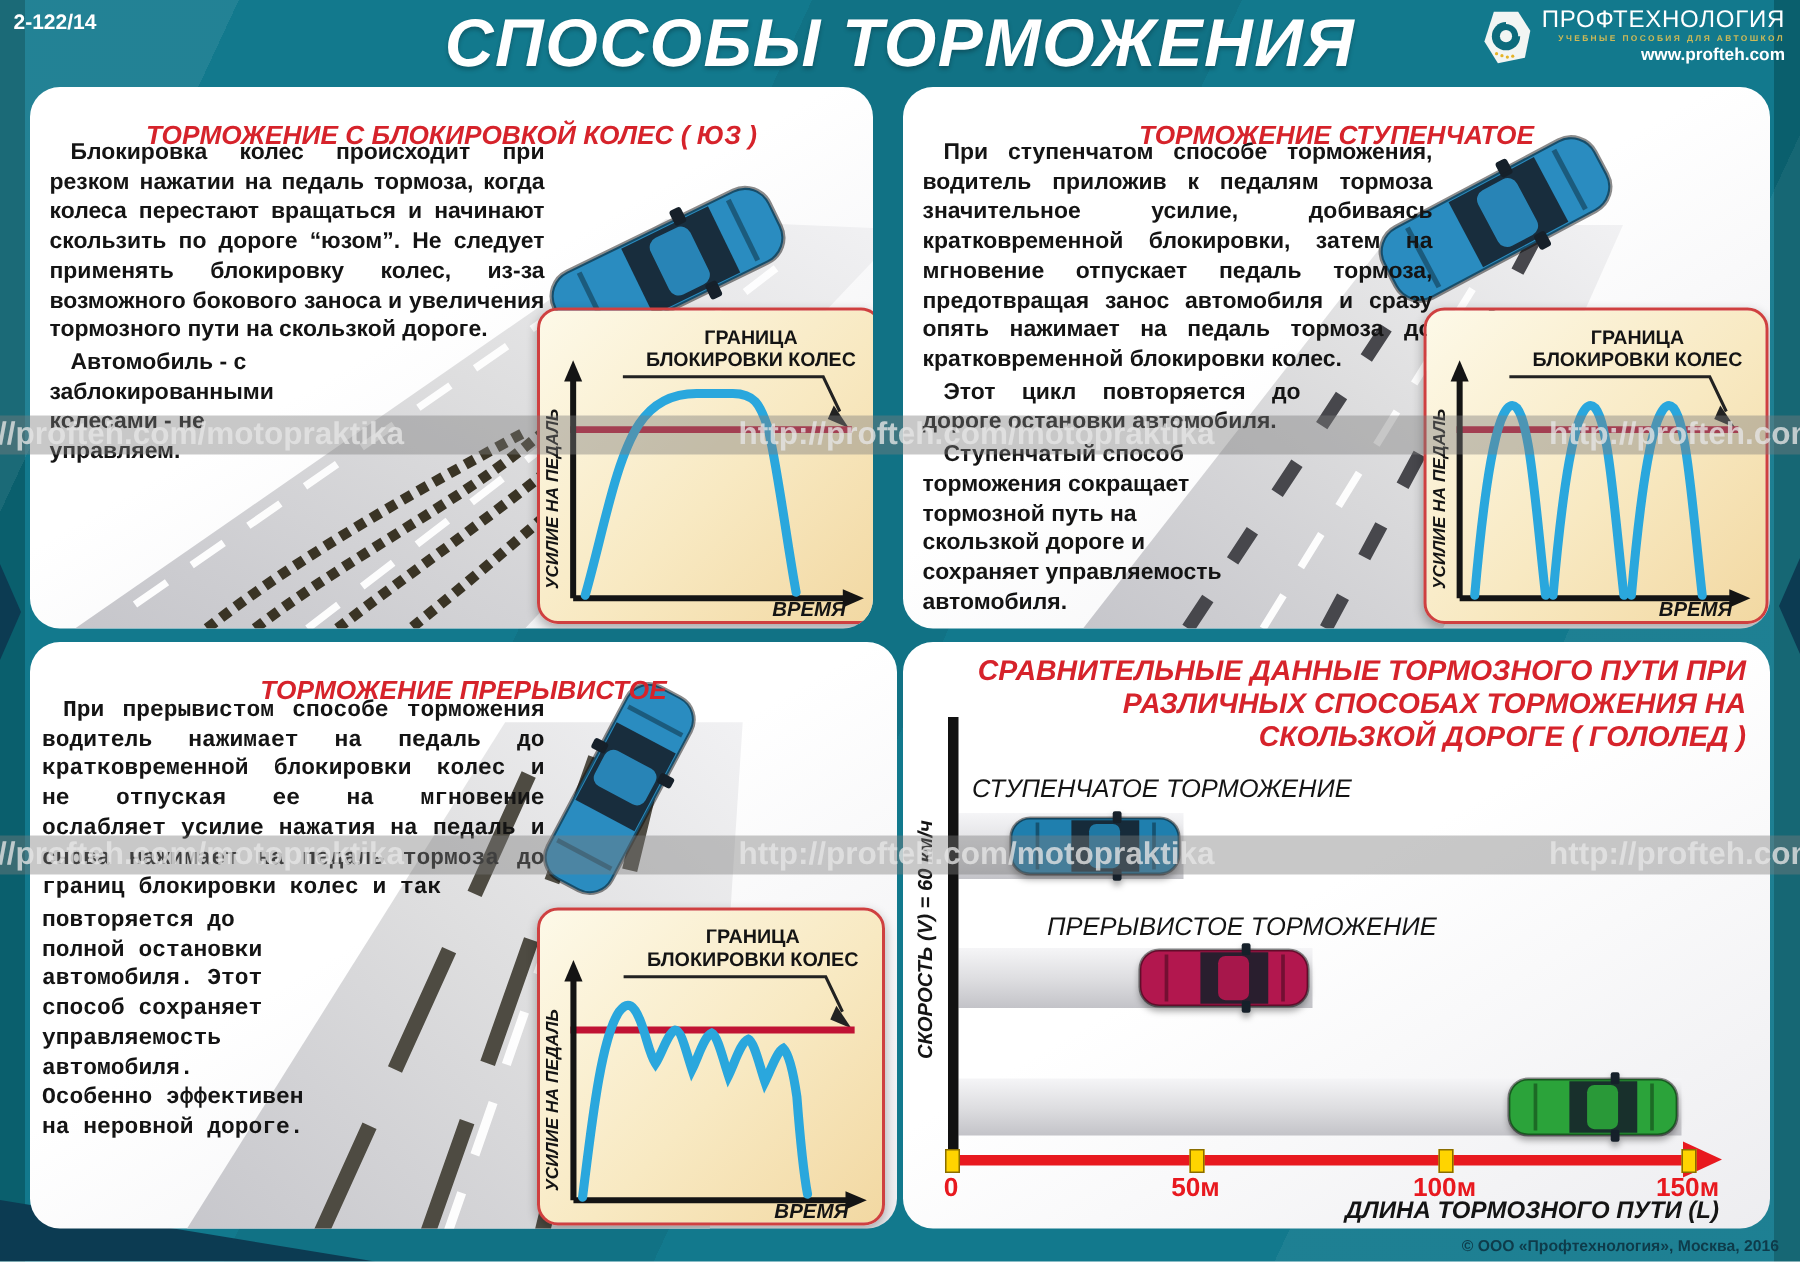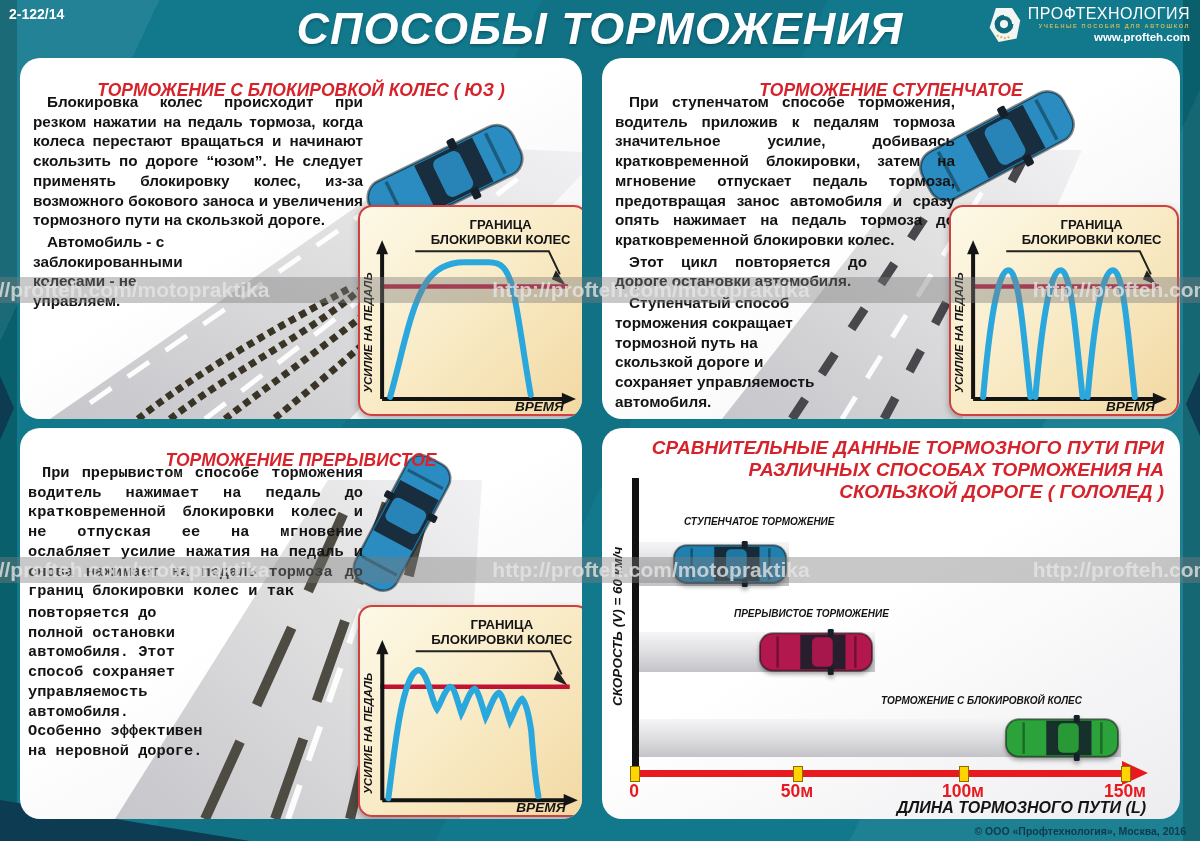--- a/index.html
+++ b/index.html
@@ -20,21 +20,21 @@
   .brand{position:absolute;right:10px;top:5px;display:flex;align-items:center;gap:6px;}
   .brand-col{display:flex;flex-direction:column;align-items:flex-end;}
   .brand-name{color:#fff;font-weight:normal;font-size:16px;letter-spacing:.5px;line-height:17px;}
   .brand-tagline{color:#cdb957;font-weight:bold;font-size:5.6px;letter-spacing:1.6px;line-height:8px;}
   .brand-site{color:#fff;font-weight:bold;font-size:11.5px;line-height:15px;}
   
   .panel{position:absolute;background:linear-gradient(150deg,#ffffff 45%,#ededf0 100%);
     border-radius:20px;overflow:hidden;z-index:1;}
   #panel-lock{left:20px;top:58px;width:562px;height:361px;}
   #panel-stepped{left:602px;top:58px;width:578px;height:361px;}
-  #panel-intermittent{left:20px;top:428px;width:562px;height:391px;}
+  #panel-intermittent{left:20px;top:428px;width:562px;height:391px;padding-left:16px;}
   #panel-comparison{left:602px;top:428px;width:578px;height:391px;}
   .panel-title{position:absolute;left:0;right:0;top:7px;text-align:center;z-index:4;
     color:var(--accent-red,#d6232b);font-weight:bold;font-style:italic;font-size:17.5px;}
   .body-text{position:absolute;z-index:3;color:#141414;font-weight:bold;font-size:15.3px;line-height:1.29;}
   .body-text p{margin:0 0 2px 0;text-indent:14px;text-align:justify;}
   .body-text p.cont{text-indent:0;}
   .road{position:absolute;inset:0;z-index:1;}
   
   .graph-box{position:absolute;z-index:5;border:2.5px solid #cf4040;border-radius:14px;
     background:linear-gradient(135deg,#fdf9e8 0%,#f8e9c2 55%,#f2d8a2 100%);
@@ -47,21 +47,21 @@
   .g-ylabel,.g-xlabel{font-size:11.5px;font-weight:bold;font-style:italic;fill:#141414;}
   .g-xlabel{font-size:13.5px;}
   
   .cmp-title{position:absolute;right:16px;top:9px;z-index:4;text-align:right;
     color:var(--accent-red,#d6232b);font-weight:bold;font-style:italic;font-size:19px;line-height:22px;}
   .cmp-speed{position:absolute;left:2px;top:52px;height:292px;width:26px;z-index:4;
     display:flex;align-items:center;justify-content:center;
     writing-mode:vertical-rl;transform:rotate(180deg);
     color:#141414;font-weight:bold;font-style:italic;font-size:13.5px;}
   .cmp-vbar{position:absolute;left:30px;top:50px;width:7px;height:292px;background:#111;z-index:3;}
-  .row-label{position:absolute;z-index:4;color:#141414;font-weight:bold;font-style:italic;font-size:10px;white-space:nowrap;margin-left:36px;}
+  .row-label{position:absolute;z-index:4;color:#141414;font-weight:normal;font-style:italic;font-size:17px;white-space:nowrap;}
   .strip{position:absolute;z-index:2;background:linear-gradient(180deg,#f5f5f7 0%,#dcdcdf 55%,#c3c3c8 100%);}
   .car{position:absolute;z-index:3;filter:drop-shadow(0 3px 2px rgba(0,0,0,.35));}
   .cmp-axis{position:absolute;left:32px;top:342px;width:490px;height:7px;background:var(--axis-red,#e8191f);z-index:3;}
   .cmp-arrow{position:absolute;left:520px;top:333px;width:0;height:0;z-index:3;
     border-top:12px solid transparent;border-bottom:12px solid transparent;
     border-left:26px solid var(--axis-red,#e8191f);}
   .tickmark{position:absolute;top:338px;width:8px;height:14px;background:var(--tick-yellow,#ffd400);
     border:1px solid #8a6d00;z-index:4;}
   .ticklabel{position:absolute;top:353px;z-index:4;color:var(--axis-red,#e8191f);
     font-weight:bold;font-size:17.5px;text-align:center;width:70px;}
@@ -257,21 +257,20 @@
   <svg class="car" style="left:69px;top:111px;color:#1f7fae;" width="118" height="50" viewBox="0 0 120 50">
       <use href="#car-top"></use>
     </svg>
 
   <div class="row-label" style="left:96px;top:180px;">ПРЕРЫВИСТОЕ ТОРМОЖЕНИЕ</div>
   <div class="strip" style="left:37px;top:204px;width:236px;height:40px;"></div>
   <svg class="car" style="left:155px;top:199px;color:#b2174e;" width="118" height="50" viewBox="0 0 120 50">
       <use href="#car-top"></use>
     </svg>
 
-  <div class="row-label" style="left:243px;top:267px;">ТОРМОЖЕНИЕ С БЛОКИРОВКОЙ КОЛЕС</div>
   <div class="strip" style="left:37px;top:291px;width:482px;height:38px;"></div>
   <svg class="car" style="left:401px;top:285px;color:#2ba33a;" width="118" height="50" viewBox="0 0 120 50">
       <use href="#car-top"></use>
     </svg>
 
   <div class="cmp-axis"></div>
   <div class="cmp-arrow"></div>
   <div class="tickmark" style="left:28px;"></div>
   <div class="tickmark" style="left:191px;"></div>
   <div class="tickmark" style="left:357px;"></div>

